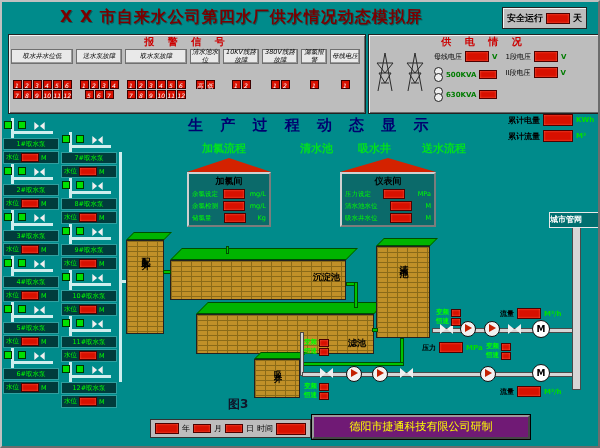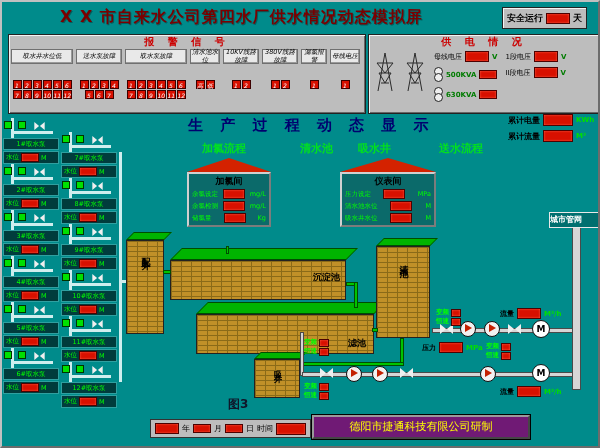--- a/index.html
+++ b/index.html
@@ -268,21 +268,21 @@
       <span>累计流量</span>
       <span class="led lg"></span>
       <span class="unit">M³</span>
     </div>
   </div>
 
   <div class="process-title">生 产 过 程 动 态 显 示</div>
   <span class="flow-label" style="left:200px">加氯流程</span>
   <span class="flow-label" style="left:298px">清水池</span>
   <span class="flow-label" style="left:356px">吸水井</span>
-  <span class="flow-label" style="left:437px">送水流程</span>
+  <span class="flow-label" style="left:420px">送水流程</span>
 
   <div class="house" style="left:185px;top:156px;width:84px">
     <div class="roof" style="border-left:42px solid transparent;border-right:42px solid transparent"></div>
     <div class="hbody">
       <div class="htitle">加氯间</div>
       <div class="hrow">
           <span>余氯设定</span>
           <span class="led"></span>
           <span>mg/L</span>
         </div>

